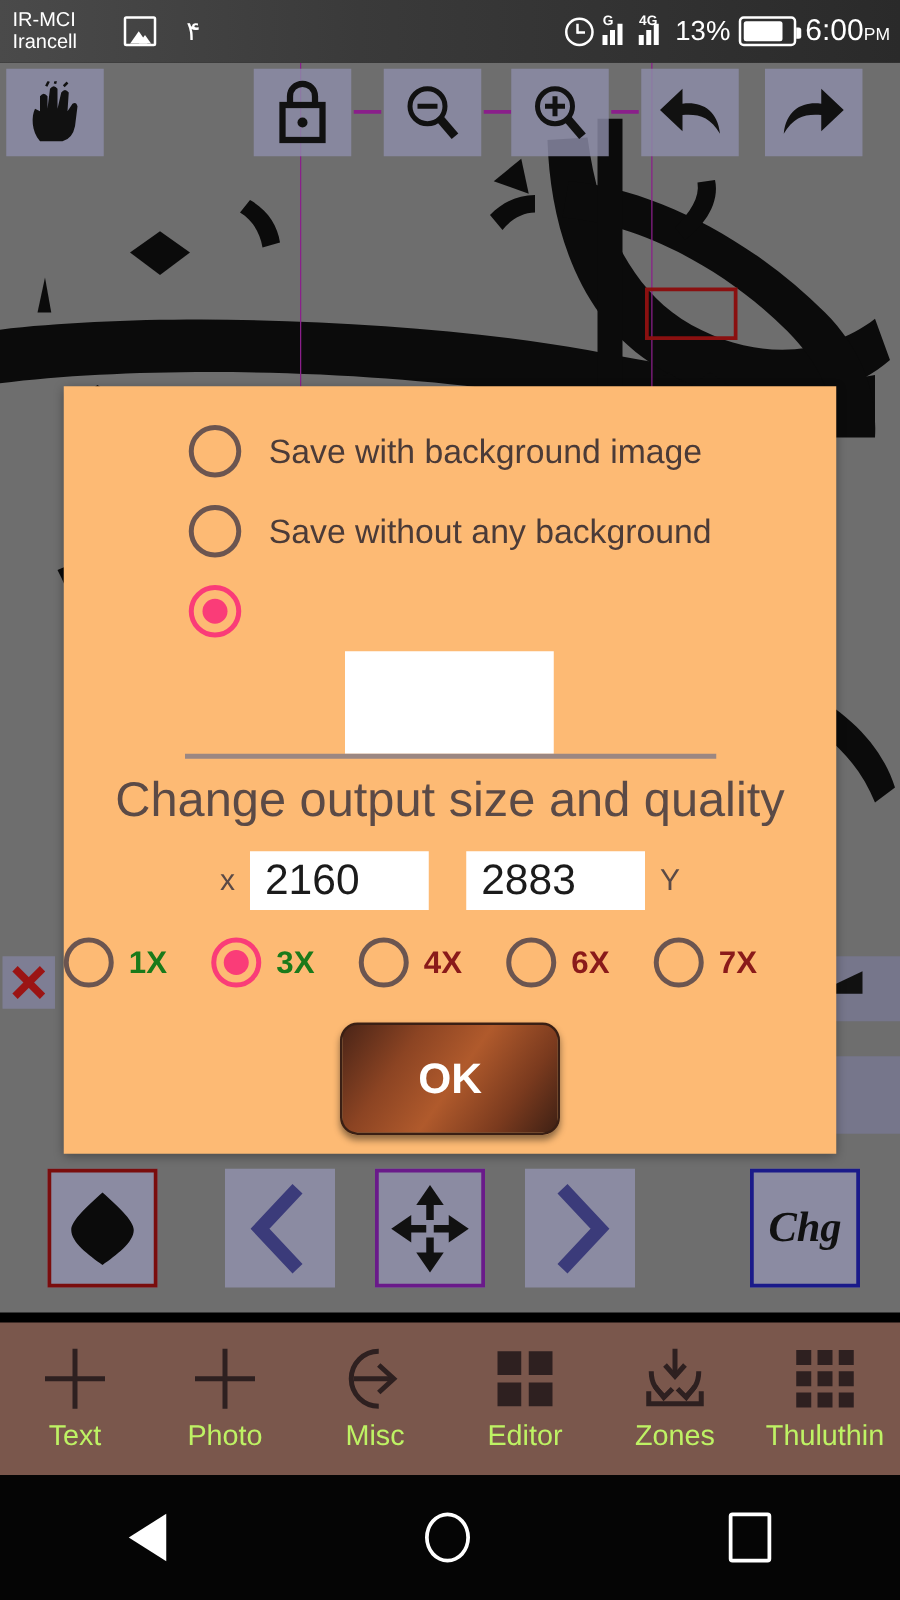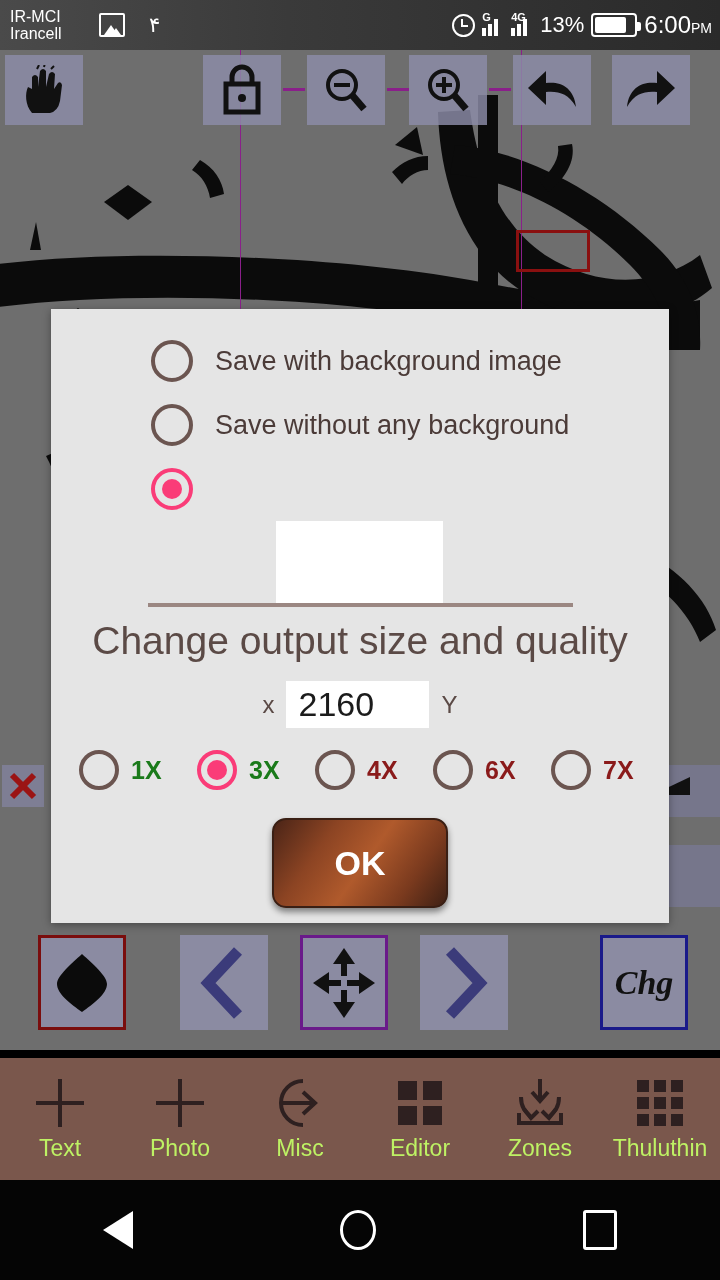--- a/index.html
+++ b/index.html
@@ -98,42 +98,42 @@
   
   .androidnav { position:absolute; left:0; top:1180px; width:720px; height:100px;
                 background:#050505; display:flex; align-items:center; justify-content:space-around;}
   .nv-back { width:0;height:0;border-top:19px solid transparent;border-bottom:19px solid transparent;
              border-right:30px solid #fff; }
   .nv-home { width:36px;height:40px;border:3px solid #fff;border-radius:50%; }
   .nv-rec { width:34px;height:40px;border:3px solid #fff;border-radius:3px; }
 
   
   .dialog { position:absolute; left:51px; top:309px; width:618px; height:614px;
-            background:#e5e5e5; box-shadow:0 2px 8px rgba(0,0,0,.35); }
+            background:#fdba74; box-shadow:0 2px 8px rgba(0,0,0,.35); }
   .radio-row { display:flex; align-items:center; padding-left:100px; height:64px; }
   .radio { width:42px; height:42px; border-radius:50%; border:4px solid #6b5550;
            flex:0 0 auto; position:relative; background:transparent; }
   .radio.on { border-color:#fa3c78; }
   .radio.on:after { content:""; position:absolute; left:7px; top:7px; width:20px; height:20px;
                     border-radius:50%; background:#fa3c78; }
   .radio-label { font-size:27px; color:#4b3b38; margin-left:22px; white-space:nowrap; }
 
   .swatch-wrap { position:relative; height:92px; }
   .swatch { position:absolute; left:225px; top:0; width:167px; height:82px; background:#fff; }
   .sep { position:absolute; left:97px; top:82px; width:425px; height:4px; background:#9b8782; }
 
   .section-title { text-align:center; font-size:39px; color:#5b4a46; margin-top:6px; }
 
   .size-row { display:flex; align-items:center; justify-content:center; gap:12px; margin-top:18px; }
   .sz-lab { font-size:24px; color:#5b4a46; }
   .sz-field { width:143px; height:47px; background:#fff; border:none; outline:none;
               font-family:"Liberation Sans", sans-serif; font-size:34px; color:#1b1b1b;
               padding-left:12px; }
 
-  .mult-row { display:flex; align-items:center; justify-content:flex-end; gap:0; margin-top:22px; }
+  .mult-row { display:flex; align-items:center; justify-content:flex-start; gap:0; margin-top:22px; }
   .mult { display:flex; align-items:center; width:118px; }
   .mult .radio { width:40px; height:40px; border-width:4px; }
   .mult .radio.on:after { left:6px; top:6px; width:20px; height:20px; }
   .mult-lab { font-size:25px; font-weight:bold; margin-left:12px; }
 
   .ok-wrap { display:flex; justify-content:center; margin-top:28px; }
   .okbtn { width:176px; height:90px; border-radius:14px; border:2px solid #3a1f14;
            background:linear-gradient(125deg,#4a2417 0%, #8c4423 28%, #b05a2c 52%, #7a3a1e 78%, #3e2014 100%);
            color:#fff; font-size:34px; font-weight:bold;
            display:flex; align-items:center; justify-content:center;
@@ -387,20 +387,21 @@
     <div class="swatch-wrap">
       <div class="swatch"></div>
       <div class="sep"></div>
     </div>
 
     <div class="section-title">Change output size and quality</div>
 
     <div class="size-row">
       <span class="sz-lab">x</span>
       <input class="sz-field" value="2160" style="">
+      <input class="sz-field" style="margin-left: 18px;" value="2883">
       <span class="sz-lab">Y</span>
     </div>
 
     <div class="mult-row">
       <div class="mult">
         <div class="radio"></div>
         <span class="mult-lab" style="color:#1a7a1a">1X</span>
       </div>
       <div class="mult">
         <div class="radio on"></div>

